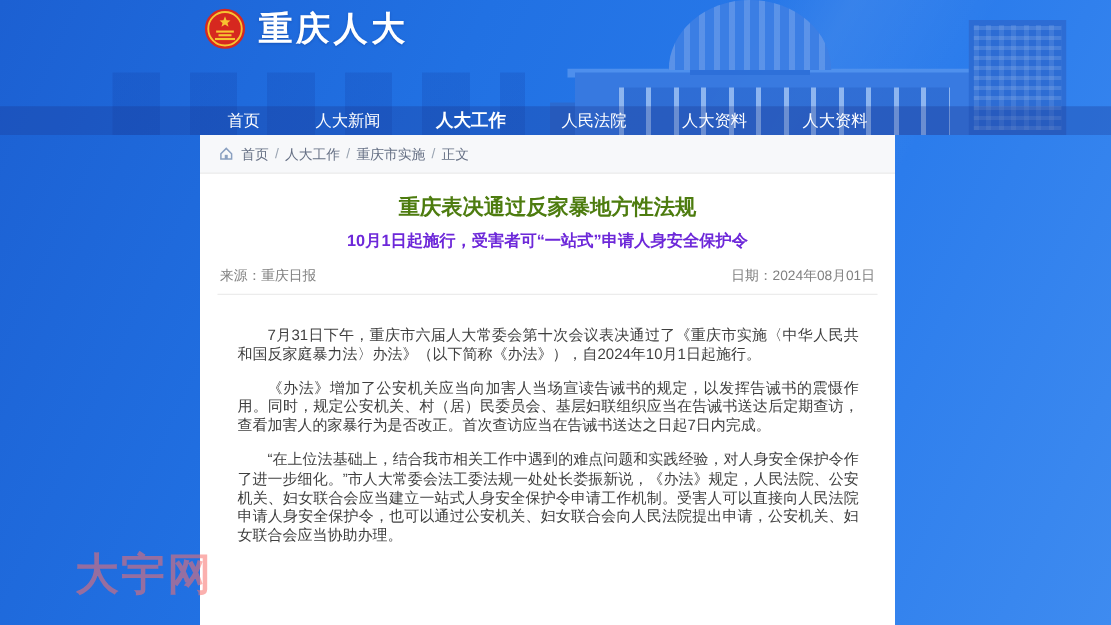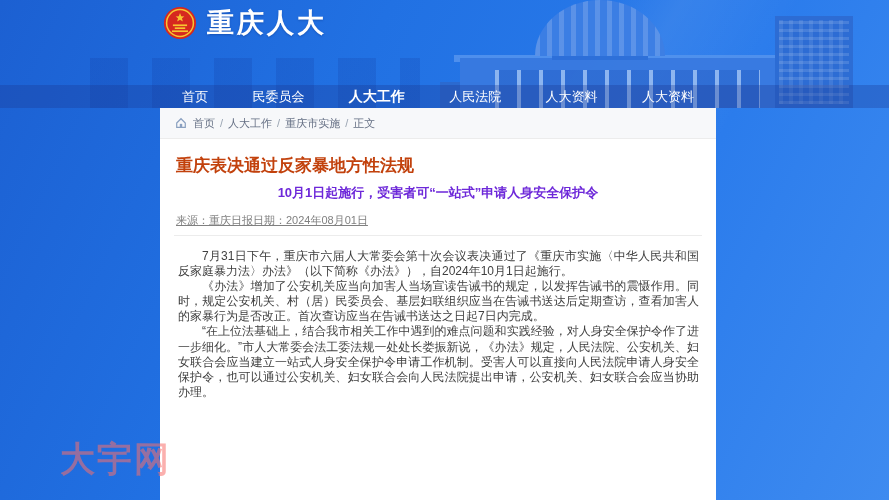--- a/index.html
+++ b/index.html
@@ -41,26 +41,26 @@
     display:flex;justify-content:space-between;align-items:center;padding:0 22px;box-sizing:border-box;}
   .nav-item{color:#fff;font-size:13px;cursor:pointer;white-space:nowrap;}
   .nav-item.active{font-weight:bold;font-size:14px;}
   
   .card{position:absolute;left:160px;top:108px;width:556px;height:392px;background:#fff;z-index:6;box-sizing:border-box;}
   .breadcrumb{height:30px;background:#f7f8fa;border-bottom:1px solid #ececec;
     display:flex;align-items:center;padding:0 15px;font-size:11px;color:#667085;}
   .breadcrumb .sep{margin:0 5px;color:#9aa4b2;}
   .bc-icon{width:12px;height:12px;margin-right:6px;display:block;}
   .bc-link{cursor:pointer;}
-  .art-title{margin:15px 16px 0;text-align:left;font-size:17px;font-weight:bold;color:#c2410c;}
+  .art-title{margin:15px 16px 0;text-align:center;font-size:17px;font-weight:bold;color:#4d7c0f;}
   .art-subtitle{margin:7px 16px 0;text-align:center;font-size:13px;font-weight:bold;color:#6d28d9;}
-  .meta{display:flex;margin:11px 16px 0;font-size:11px;color:#808080;text-decoration:underline;}
+  .meta{display:flex;justify-content:space-between;margin:11px 16px 0;font-size:11px;color:#808080;}
   .meta-divider{margin:7px 14px 0;border-bottom:1px solid #ececec;}
   .body-text{padding:13px 17px 0 18px;}
-  .body-text p{margin:0;font-size:12px;line-height:15.1px;color:#3f3f3f;text-indent:2em;text-align:justify;}
+  .body-text p{margin:12px;font-size:12px;line-height:15.1px;color:#3f3f3f;text-indent:2em;text-align:justify;}
   
   .watermark{position:absolute;left:60px;top:436px;z-index:20;font-size:35px;font-weight:bold;
     color:rgba(248,112,108,0.55);letter-spacing:2px;pointer-events:none;}
 </style>
 </head>
 <body>
 
 <div class="header">
   <div class="skyline-left"></div>
   <div class="building">
@@ -81,21 +81,21 @@
       <rect x="12.5" y="22.6" width="11" height="1.8" fill="#f7c431"></rect>
       <rect x="9.5" y="25.8" width="17" height="1.8" fill="#f7c431"></rect>
     </svg>
     <span class="site-title">重庆人大</span>
   </div>
 </div>
 
 <div class="nav-bg"></div>
 <div class="nav">
   <span class="nav-item">首页</span>
-  <span class="nav-item">民委员会</span>
+  <span class="nav-item">人大新闻</span>
   <span class="nav-item active">人大工作</span>
   <span class="nav-item">人民法院</span>
   <span class="nav-item">人大资料</span>
   <span class="nav-item">人大资料</span>
 </div>
 
 <div class="card">
 
   <div class="breadcrumb">
     <svg class="bc-icon" viewBox="0 0 14 14">

